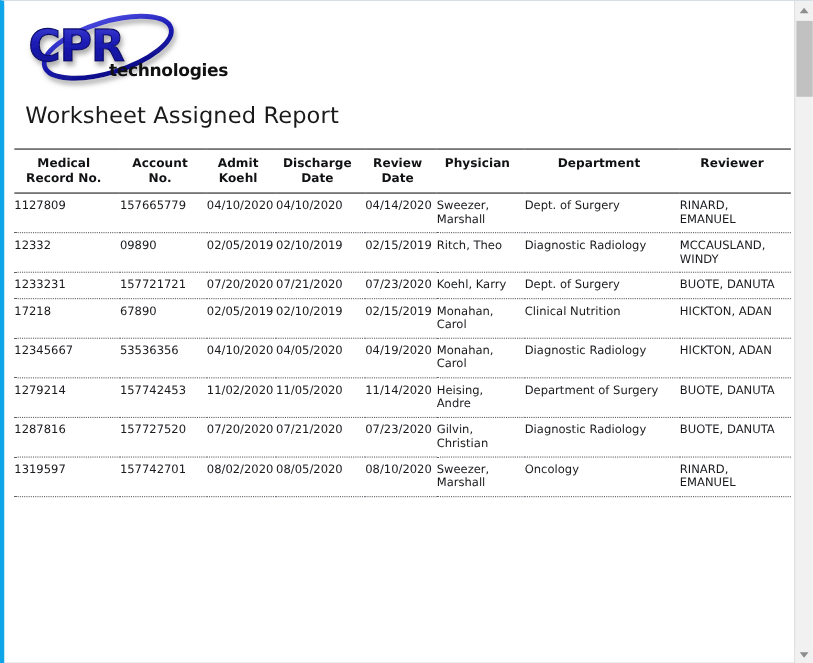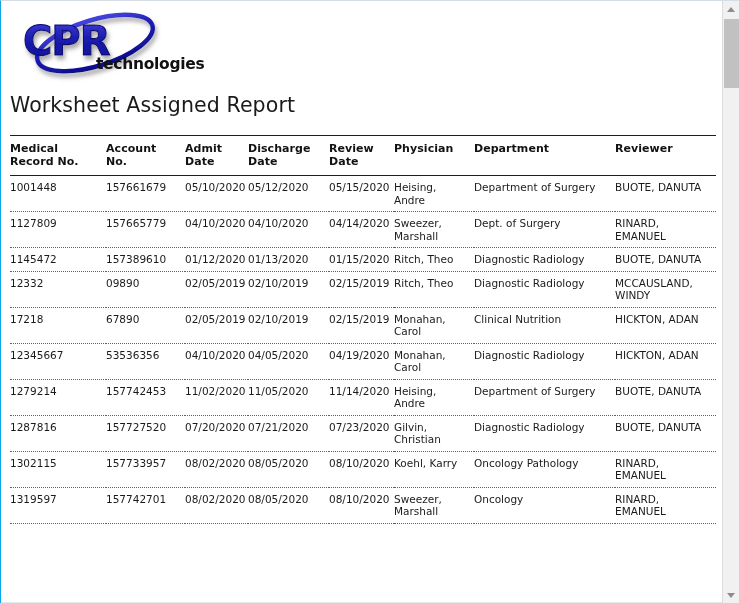--- a/index.html
+++ b/index.html
@@ -15,21 +15,21 @@
   }
 
   
   #viewport {
     position: relative;
     width: 739px;
     height: 603px;
     box-sizing: border-box;
     background: #ffffff;
     border-top: 1px solid #d6dde4;
-    border-left: 1px solid #0ea5e9;
+    border-left: 4px solid #0ea5e9;
     overflow: hidden;
   }
 
   
   #top-edge-left, #top-edge-right {
     position: absolute;
     top: 0;
     height: 3px;
     background: #e9eef3;
   }
@@ -54,21 +54,21 @@
     left: 14px;
     top: 6px;
     width: 210px;
     height: 78px;
   }
   #logo svg { display: block; }
 
   
   #report-title {
     position: absolute;
-    left: 9px;
+    left: 19px;
     top: 92px;
     font-size: 20.5px;
     font-weight: 400;
     color: #1a1a1a;
     letter-spacing: 0.1px;
     white-space: nowrap;
   }
 
   
   #report-table-wrap {
@@ -84,21 +84,21 @@
     font-size: 10.5px;
     color: #16171a;
   }
   table.report thead tr.head-row {
     border-top: 1.6px solid #1d1d1d;
     border-bottom: 1.6px solid #1d1d1d;
   }
   table.report thead th {
     font-size: 11px;
     font-weight: 700;
-    text-align: left;
+    text-align: center;
     vertical-align: top;
     padding: 6px 6px 7px 0;
     line-height: 13px;
     color: #111214;
     letter-spacing: 0.05px;
   }
   table.report tbody tr {
     border-bottom: 1px dotted #5d6066;
   }
   table.report tbody td {
@@ -221,72 +221,62 @@
             <col class="c-disch">
           <col class="c-revw">
             <col class="c-phys">
             <col class="c-dept">
             <col class="c-revr">
         </colgroup>
         <thead>
           <tr class="head-row">
             <th>Medical Record No.</th>
             <th>Account No.</th>
-            <th>Admit Date</th>
+            <th>Admit Koehl</th>
             <th>Discharge Date</th>
             <th>Review Date</th>
             <th>Physician</th>
             <th>Department</th>
             <th>Reviewer</th>
           </tr>
         </thead>
         <tbody id="report-body">
-            <tr>
-              <td>1001448</td>
-              <td>157661679</td>
-              <td>05/10/2020</td>
-              <td>05/12/2020</td>
-              <td>05/15/2020</td>
-              <td>Heising, Andre</td>
-              <td>Department of Surgery</td>
-              <td>BUOTE, DANUTA</td>
-            </tr>
             <tr>
               <td>1127809</td>
               <td>157665779</td>
               <td>04/10/2020</td>
               <td>04/10/2020</td>
               <td>04/14/2020</td>
               <td>Sweezer,
 Marshall</td>
               <td>Dept. of Surgery</td>
               <td>RINARD, EMANUEL</td>
             </tr>
             <tr>
-              <td>1145472</td>
-              <td>157389610</td>
-              <td>01/12/2020</td>
-              <td>01/13/2020</td>
-              <td>01/15/2020</td>
-              <td>Ritch, Theo</td>
-              <td>Diagnostic Radiology</td>
-              <td>BUOTE, DANUTA</td>
-            </tr>
-            <tr>
               <td>12332</td>
               <td>09890</td>
               <td>02/05/2019</td>
               <td>02/10/2019</td>
               <td>02/15/2019</td>
               <td>Ritch, Theo</td>
               <td>Diagnostic Radiology</td>
               <td>MCCAUSLAND,
 WINDY</td>
             </tr>
             <tr>
+              <td>1233231</td>
+              <td>157721721</td>
+              <td>07/20/2020</td>
+              <td>07/21/2020</td>
+              <td>07/23/2020</td>
+              <td>Koehl, Karry</td>
+              <td>Dept. of Surgery</td>
+              <td>BUOTE, DANUTA</td>
+            </tr>
+            <tr>
               <td>17218</td>
               <td>67890</td>
               <td>02/05/2019</td>
               <td>02/10/2019</td>
               <td>02/15/2019</td>
               <td>Monahan, Carol</td>
               <td>Clinical Nutrition</td>
               <td>HICKTON, ADAN</td>
             </tr>
             <tr>
@@ -311,30 +301,20 @@
             </tr>
             <tr>
               <td>1287816</td>
               <td>157727520</td>
               <td>07/20/2020</td>
               <td>07/21/2020</td>
               <td>07/23/2020</td>
               <td>Gilvin, Christian</td>
               <td>Diagnostic Radiology</td>
               <td>BUOTE, DANUTA</td>
-            </tr>
-            <tr>
-              <td>1302115</td>
-              <td>157733957</td>
-              <td>08/02/2020</td>
-              <td>08/05/2020</td>
-              <td>08/10/2020</td>
-              <td>Koehl, Karry</td>
-              <td>Oncology Pathology</td>
-              <td>RINARD, EMANUEL</td>
             </tr>
             <tr>
               <td>1319597</td>
               <td>157742701</td>
               <td>08/02/2020</td>
               <td>08/05/2020</td>
               <td>08/10/2020</td>
               <td>Sweezer,
 Marshall</td>
               <td>Oncology</td>

